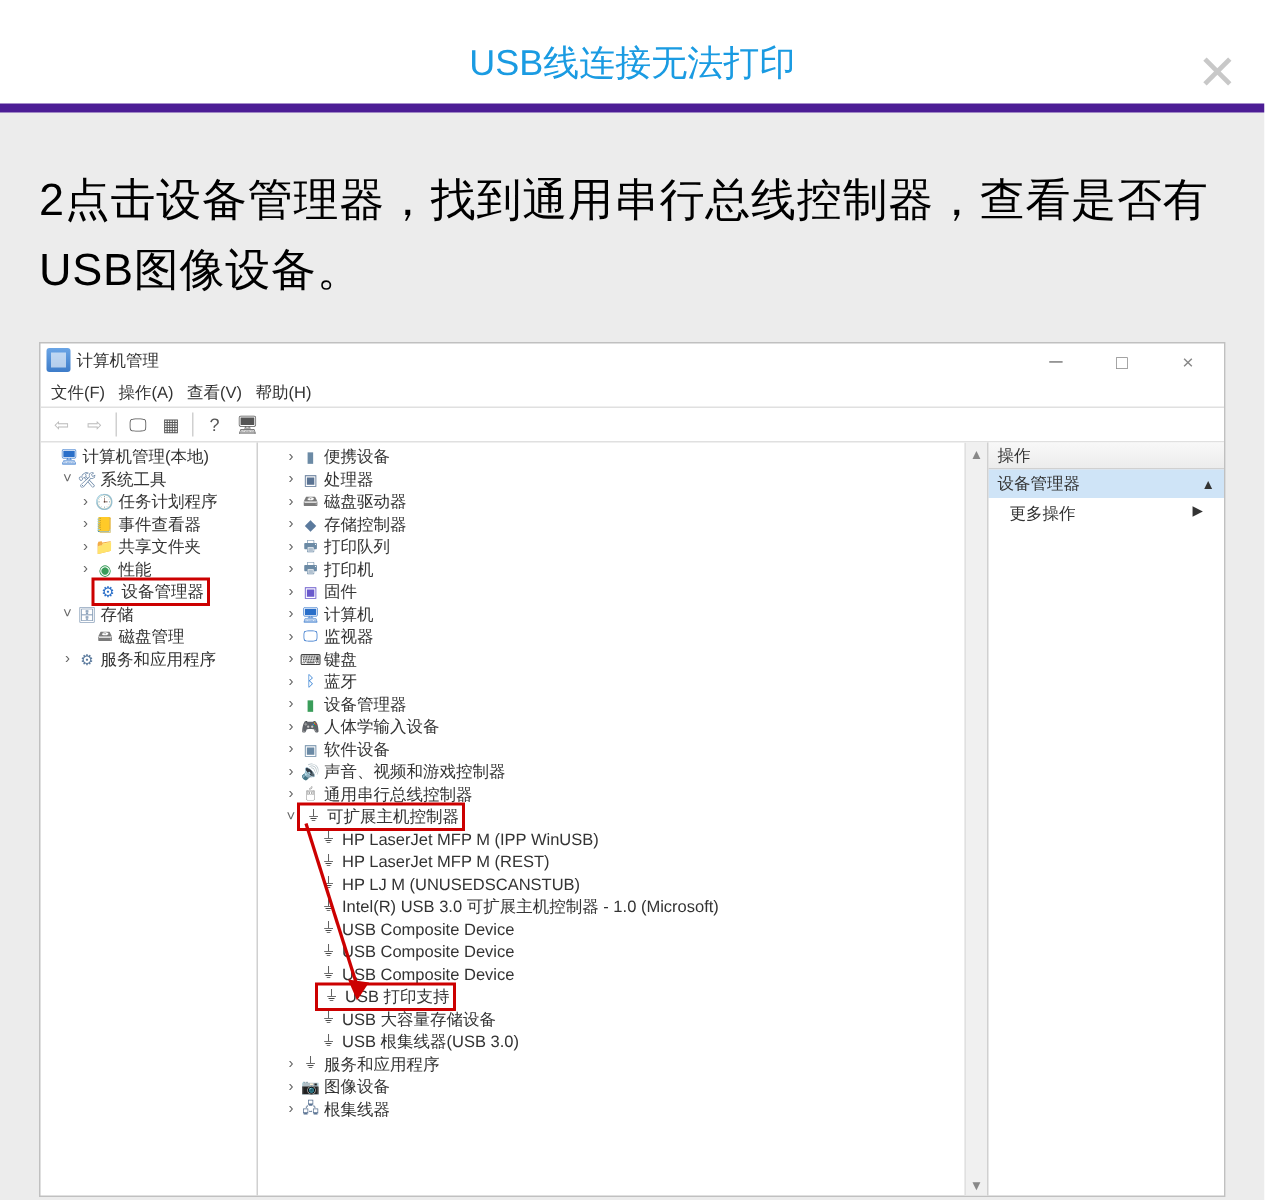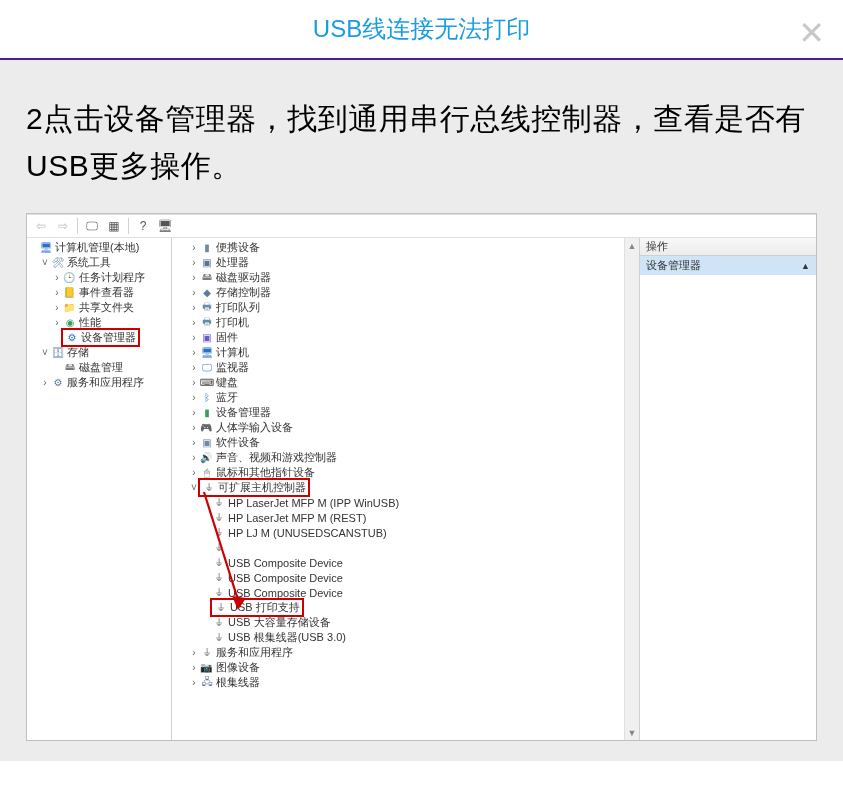--- a/index.html
+++ b/index.html
@@ -1,18 +1,18 @@
 <!DOCTYPE html>
 <html><head>
 <meta charset="utf-8">
 <style>
 * { margin: 0; padding: 0; box-sizing: border-box; font-family: "Microsoft YaHei", Arial, sans-serif; }
 body { width: 843px; height: 800px; background: #fff; overflow: hidden; }
 
-.page-header { position: relative; height: 60px; display: flex; align-items: center; justify-content: center; border-bottom: 2px solid #4c1d95; }
+.page-header { position: relative; height: 60px; display: flex; align-items: center; justify-content: center; border-bottom: 6px solid #4c1d95; margin-top: 15px; }
 .page-title { color: #1a9be2; font-size: 24px; font-weight: 400; }
 .close-x { position: absolute; right: 18px; top: 14px; font-size: 32px; color: #c8c8c8; cursor: pointer; font-weight: 300; }
 
 .gray-wrap { background: #ececec; padding: 36px 26px 20px 26px; }
 .instruction { font-size: 30px; line-height: 1.55; color: #000; margin-bottom: 24px; letter-spacing: 0.5px; }
 .instruction b { font-weight: 400; }
 
 .dm-window { background: #fff; border: 1px solid #c0c0c0; font-size: 11px; color: #333; position: relative; }
 
 .dm-titlebar { height: 22px; display: flex; align-items: center; padding: 0 4px; }
@@ -26,21 +26,21 @@
 .dm-menubar span { padding: 1px 3px; cursor: pointer; }
 
 .dm-toolbar { height: 24px; display: flex; align-items: center; padding-left: 4px; gap: 2px; border-top: 1px solid #e0e0e0; border-bottom: 1px solid #e0e0e0; }
 .tb-btn { width: 20px; height: 20px; display: flex; align-items: center; justify-content: center; color: #555; cursor: pointer; font-size: 12px; }
 .tb-btn.disabled { color: #bbb; }
 .tb-sep { width: 1px; height: 16px; background: #d0d0d0; margin: 0 2px; }
 
 .dm-body { display: flex; height: 502px; position: relative; }
 .left-pane { width: 145px; border-right: 1px solid #d0d0d0; padding: 2px 0; overflow: hidden; }
 .mid-pane { flex: 1; border-right: 1px solid #d0d0d0; padding: 2px 0 2px 4px; overflow: hidden; position: relative; }
-.right-pane { width: 176px; text-align: right; }
+.right-pane { width: 157px; text-align: right; }
 
 .tree-item { display: flex; align-items: center; height: 15px; white-space: nowrap; padding-right: 2px; cursor: pointer; }
 .tree-item .tw { width: 12px; text-align: center; color: #666; font-size: 10px; }
 .tree-item .ic { width: 14px; height: 14px; margin-right: 2px; display: inline-flex; align-items: center; justify-content: center; font-size: 10px; }
 .tree-item .lbl { font-size: 11px; }
 .ind1 { padding-left: 12px; } .ind2 { padding-left: 24px; }
 
 .ic-monitor { color: #2a6fc9; } .ic-gear { color: #5b7a9d; } .ic-clock { color: #c79d4a; }
 .ic-book { color: #7a5f3d; } .ic-folder { color: #d9b24b; } .ic-perf { color: #3a9d5a; }
 .ic-dev { color: #2a6fc9; } .ic-store { color: #5b7a9d; } .ic-disk { color: #7a7a7a; }
@@ -66,26 +66,41 @@
 <body>
 
 <div class="page-header">
   <div class="page-title">USB线连接无法打印</div>
   <div class="close-x">✕</div>
 </div>
 
 <div class="gray-wrap">
 
   <div class="instruction">
-    <span>2点击设备管理器，找到通用串行总线控制器，查看是否有</span><b>USB</b><span>更多操作。</span>
+    <span>2点击设备管理器，找到通用串行总线控制器，查看是否有</span><b>USB</b><span>图像设备。</span>
   </div>
 
   <div class="dm-window">
 
-
+    <div class="dm-titlebar">
+      <span class="t-icon"></span>
+      <span>计算机管理</span>
+      <div class="dm-sys">
+        <span class="dash">–</span>
+        <span>□</span>
+        <span>×</span>
+      </div>
+    </div>
+
+    <div class="dm-menubar">
+      <span>文件(F)</span>
+      <span>操作(A)</span>
+      <span>查看(V)</span>
+      <span>帮助(H)</span>
+    </div>
 
     <div class="dm-toolbar">
       <span class="tb-btn disabled">⇦</span>
       <span class="tb-btn disabled">⇨</span>
       <span class="tb-sep"></span>
       <span class="tb-btn">🖵</span>
       <span class="tb-btn">▦</span>
       <span class="tb-sep"></span>
       <span class="tb-btn">?</span>
       <span class="tb-btn">🖥</span>
@@ -220,21 +235,21 @@
             <span class="lbl">软件设备</span>
           </div>
         <div class="tree-item ind1">
             <span class="tw">›</span>
             <span class="ic ic-aud">🔊</span>
             <span class="lbl">声音、视频和游戏控制器</span>
           </div>
         <div class="tree-item ind1">
             <span class="tw">›</span>
             <span class="ic ic-mouse">🖱</span>
-            <span class="lbl">鼠标和其他指针设备</span>
+            <span class="lbl">通用串行总线控制器</span>
           </div>
         <div class="tree-item ind1">
             <span class="tw">˅</span>
             <span class="redbox">
               <span class="ic ic-usb">⏚</span>
               <span class="lbl">可扩展主机控制器</span>
             </span>
           </div>
         <div class="tree-item ind2">
             <span class="tw"></span>
@@ -247,20 +262,21 @@
             <span class="lbl">HP LaserJet MFP M            (REST)</span>
           </div>
         <div class="tree-item ind2">
             <span class="tw"></span>
             <span class="ic ic-usb">⏚</span>
             <span class="lbl">HP LJ M               (UNUSEDSCANSTUB)</span>
           </div>
         <div class="tree-item ind2">
             <span class="tw"></span>
             <span class="ic ic-usb">⏚</span>
+            <span class="lbl">Intel(R) USB 3.0 可扩展主机控制器 - 1.0 (Microsoft)</span>
           </div>
         <div class="tree-item ind2">
             <span class="tw"></span>
             <span class="ic ic-usb">⏚</span>
             <span class="lbl">USB Composite Device</span>
           </div>
         <div class="tree-item ind2">
             <span class="tw"></span>
             <span class="ic ic-usb">⏚</span>
             <span class="lbl">USB Composite Device</span>
@@ -313,17 +329,21 @@
           <div class="dn">▼</div>
         </div>
       </div>
 
       <div class="right-pane">
         <div class="right-header">操作</div>
         <div class="right-sel">
           <span>设备管理器</span>
           <span style="font-size:9px">▲</span>
         </div>
+        <div class="right-more">
+          <span>更多操作</span>
+          <span class="tri">▶</span>
+        </div>
       </div>
 
     </div>
   </div>
 </div>
 
 </body></html>

